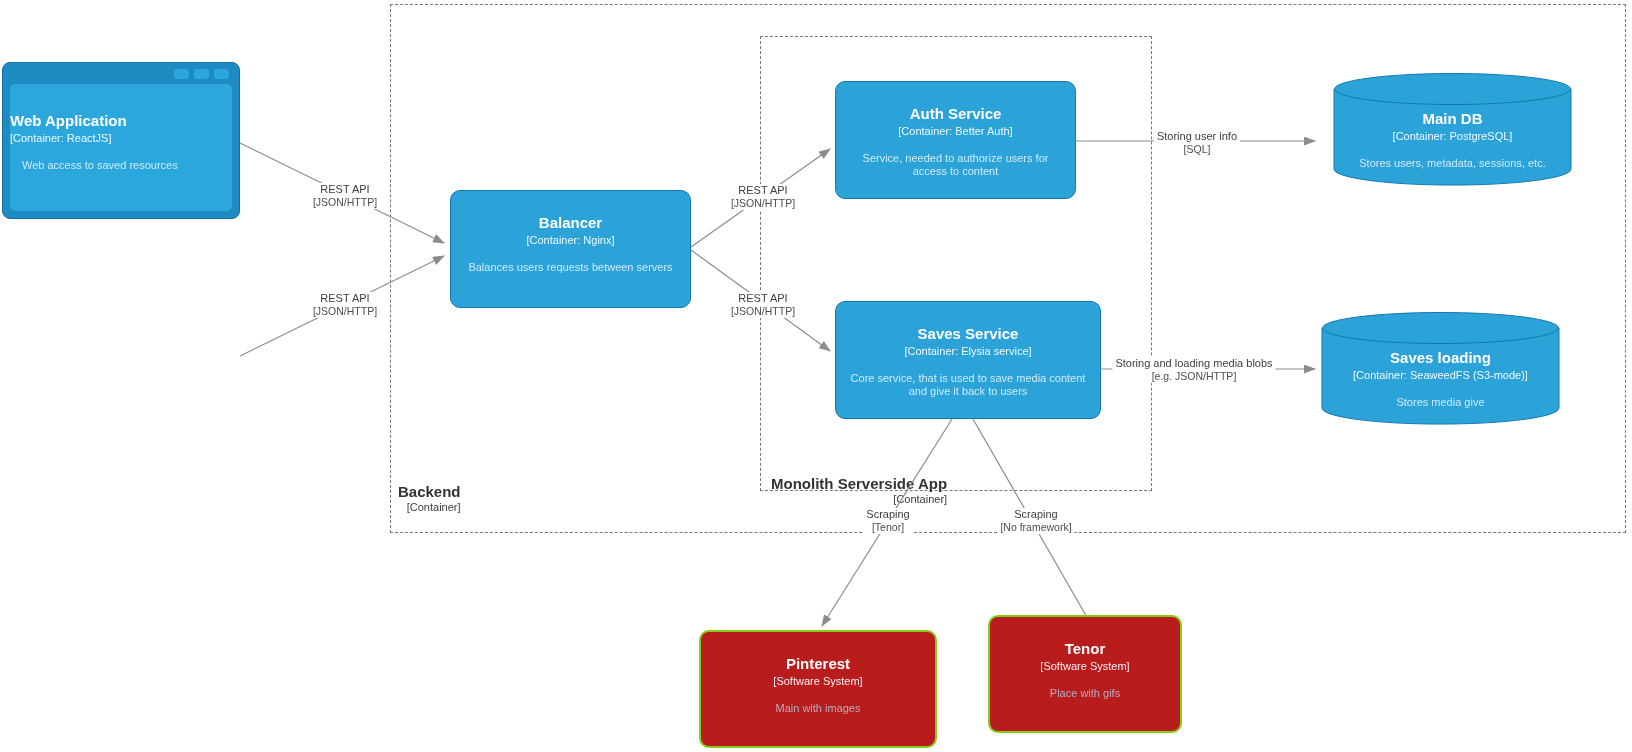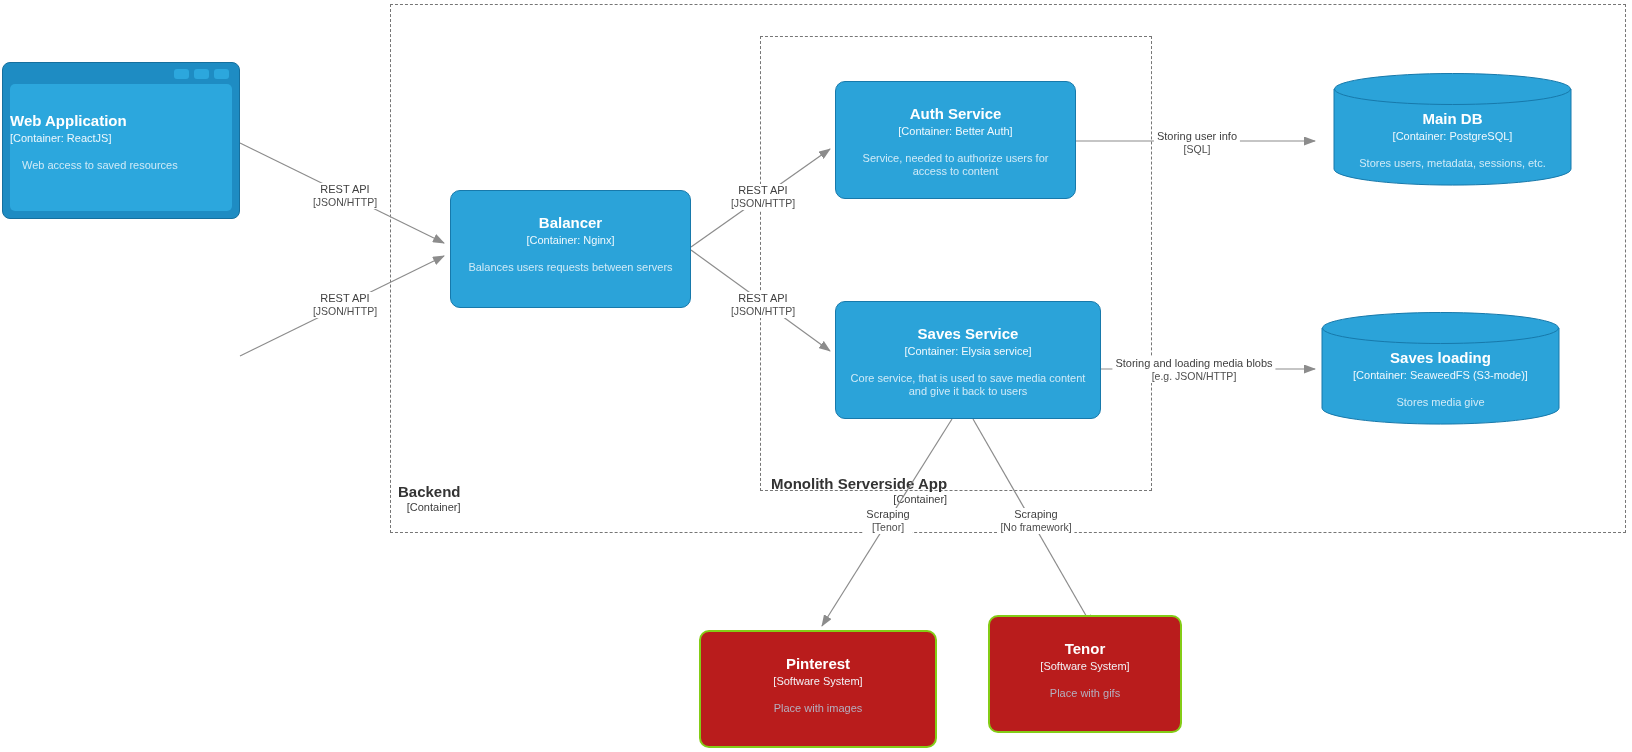--- a/index.html
+++ b/index.html
@@ -181,21 +181,21 @@
     <div class="cyl-text">
       <div class="n-title">Saves loading</div>
       <div class="n-sub">[Container: SeaweedFS (S3-mode)]</div>
       <div class="n-desc">Stores media give</div>
     </div>
   </div>
 
   <div class="node box external" style="left:699px; top:630px; width:238px; height:118px;">
     <div class="n-title">Pinterest</div>
     <div class="n-sub">[Software System]</div>
-    <div class="n-desc">Place with images</div>
+    <div class="n-desc">Main with images</div>
   </div>
 
   <div class="node box external" style="left:988px; top:615px; width:194px; height:118px;">
     <div class="n-title">Tenor</div>
     <div class="n-sub">[Software System]</div>
     <div class="n-desc">Place with gifs</div>
   </div>
 
 </div>
 

